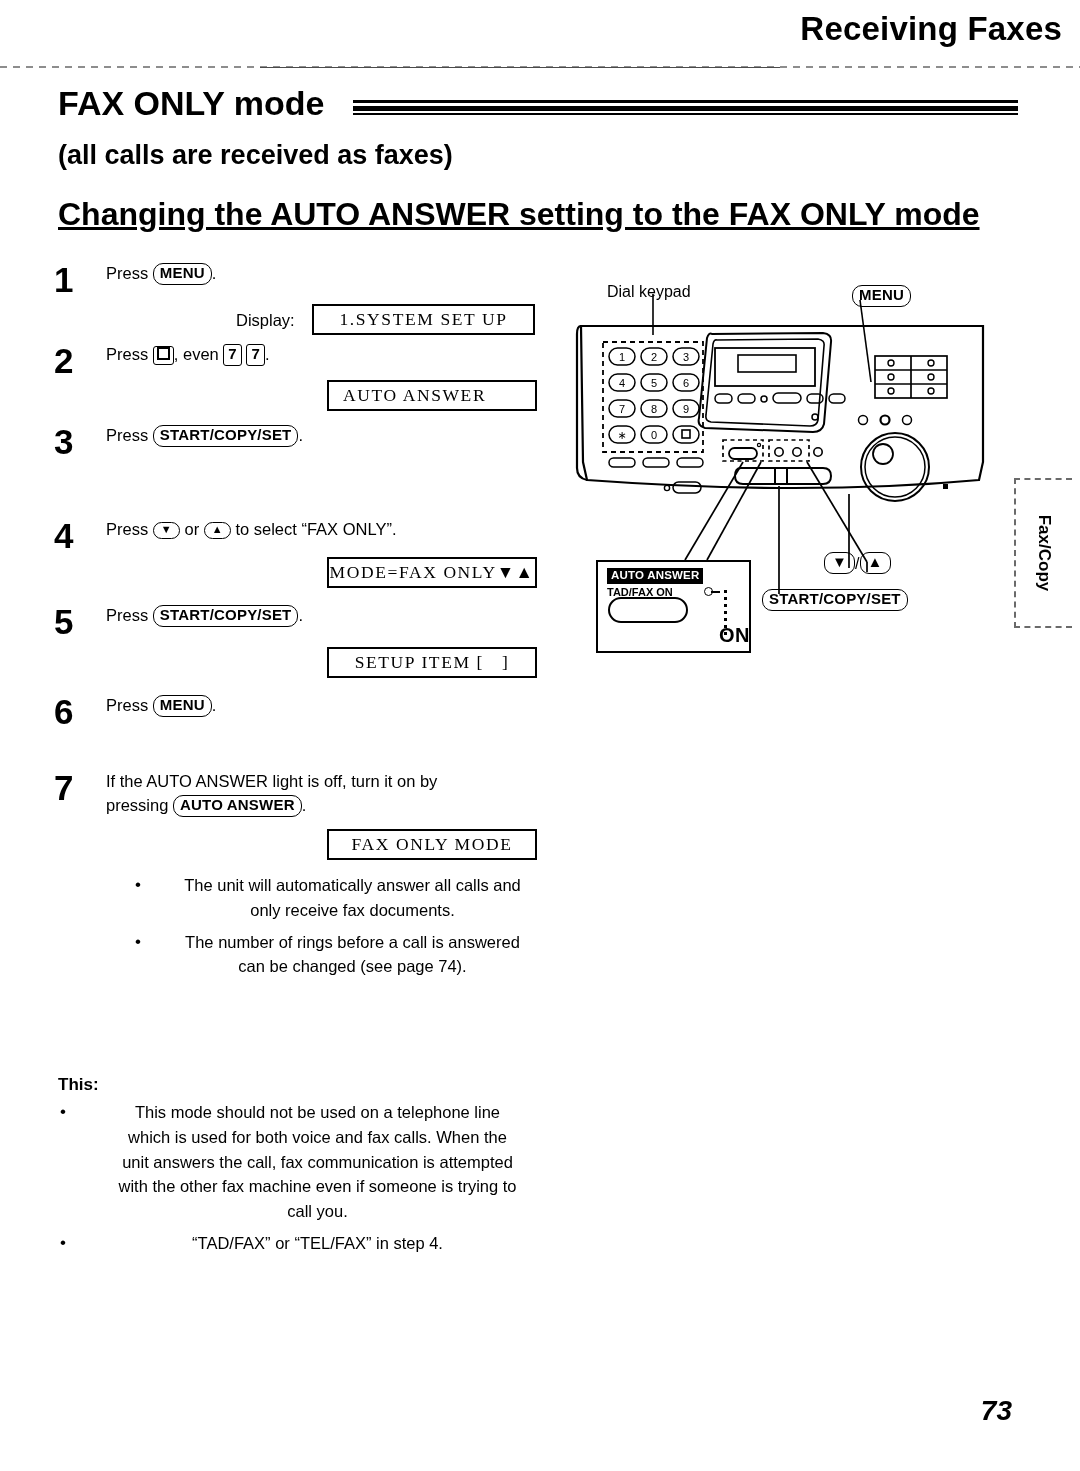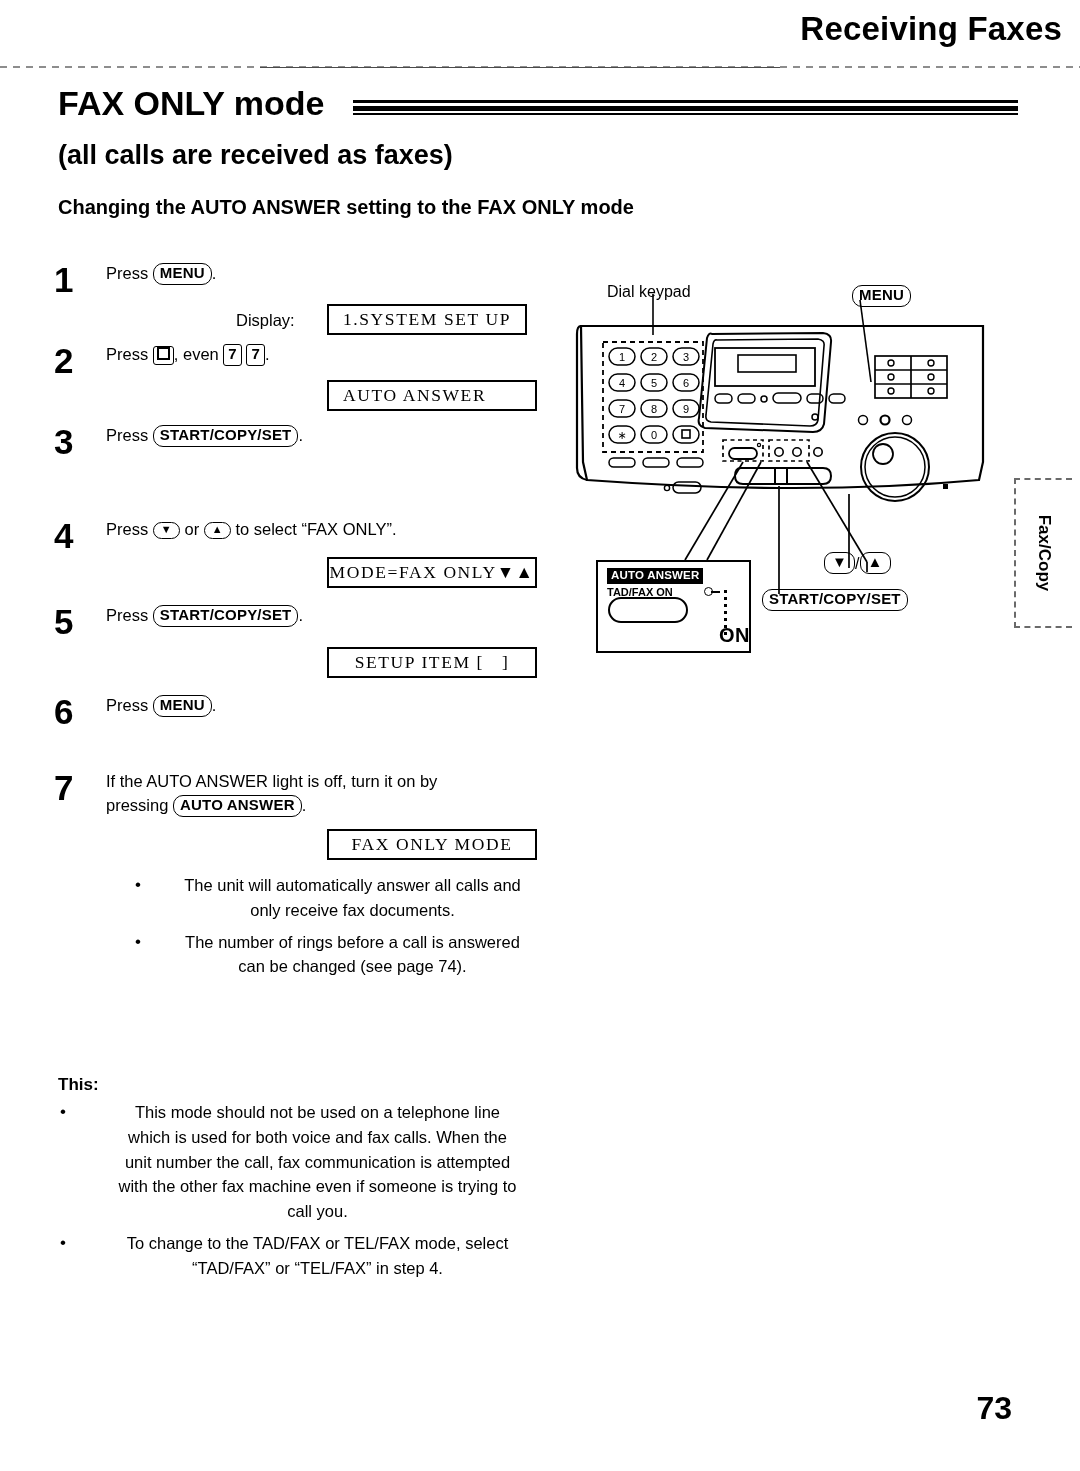--- a/index.html
+++ b/index.html
@@ -85,23 +85,24 @@
     left: 58px;
     top: 140px;
     font-size: 27px;
     font-weight: bold;
     white-space: nowrap;
   }
   .h3 {
     position: absolute;
     left: 58px;
     top: 196px;
-    font-size: 20px;
-    font-weight: bold;
-    white-space: nowrap;
+    font-size: 32px;
+    font-weight: bold;
+    white-space: nowrap;
+    text-decoration: underline;
   }
   .step {
     position: relative;
     min-height: 36px;
   }
   .step-num {
     position: absolute;
     left: 0;
     top: 0;
     width: 40px;
@@ -204,21 +205,22 @@
     top: 1075px;
     font-size: 17px;
     font-weight: bold;
   }
 
   
   .folio {
     position: absolute;
     right: 68px;
     bottom: 44px;
-    font-size: 32px;
+    font-size: 28px;
+    font-style: italic;
     font-weight: bold;
   }
 
   
   .illus {
     position: absolute;
     left: 575px;
     top: 272px;
     width: 460px;
     height: 390px;
@@ -325,21 +327,21 @@
   <div class="step" style="position:absolute; left:54px; top:262px; width:500px;">
     <div class="step-num">1</div>
     <div class="step-body">
       <span class="ln">
         <span>Press</span>
         <span class="key">MENU</span><span>.</span>
       </span>
     </div>
   </div>
   <div class="display-label" style="left:236px; top:311px;">Display:</div>
-  <div class="lcd ctr" style="left:327px; top:304px; width:200px;">1.SYSTEM SET UP</div>
+  <div class="lcd ctr" style="left:312px; top:304px; width:223px;">1.SYSTEM SET UP</div>
 
   <div class="step" style="position:absolute; left:54px; top:343px; width:500px;">
     <div class="step-num">2</div>
     <div class="step-body">
       <span class="ln">
         <span>Press</span>
         <span class="key glyph"><span class="hashglyph"></span></span><span>, even</span>
         <span class="key sq">7</span>
         <span class="key sq">7</span><span>.</span>
       </span>
@@ -413,26 +415,25 @@
       <span class="ln">The number of rings before a call is answered</span>
       <span class="ln">can be changed (see page 74).</span>
     </div>
   </div>
 
   <div class="note-title">This:</div>
   <div class="bullets" style="left:58px; top:1100px; width:500px;">
     <div class="bi">
       <span class="ln">This mode should not be used on a telephone line</span>
       <span class="ln">which is used for both voice and fax calls. When the</span>
-      <span class="ln">unit number the call, fax communication is attempted</span>
+      <span class="ln">unit answers the call, fax communication is attempted</span>
       <span class="ln">with the other fax machine even if someone is trying to</span>
       <span class="ln">call you.</span>
     </div>
     <div class="bi">
-      <span class="ln">To change to the TAD/FAX or TEL/FAX mode, select</span>
       <span class="ln">“TAD/FAX” or “TEL/FAX” in step 4.</span>
     </div>
   </div>
 
   <div class="callout" style="left:607px; top:283px;">Dial keypad</div>
   <div class="callout" style="left:852px; top:285px;">
     <span class="key">MENU</span>
   </div>
 
   <div class="illus">

